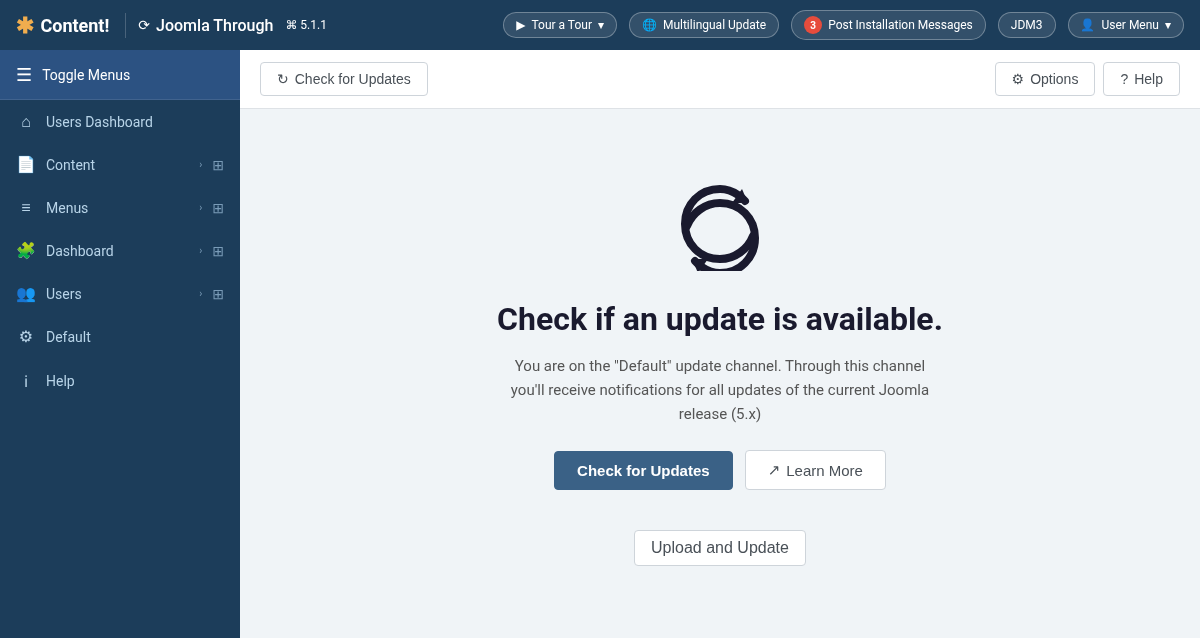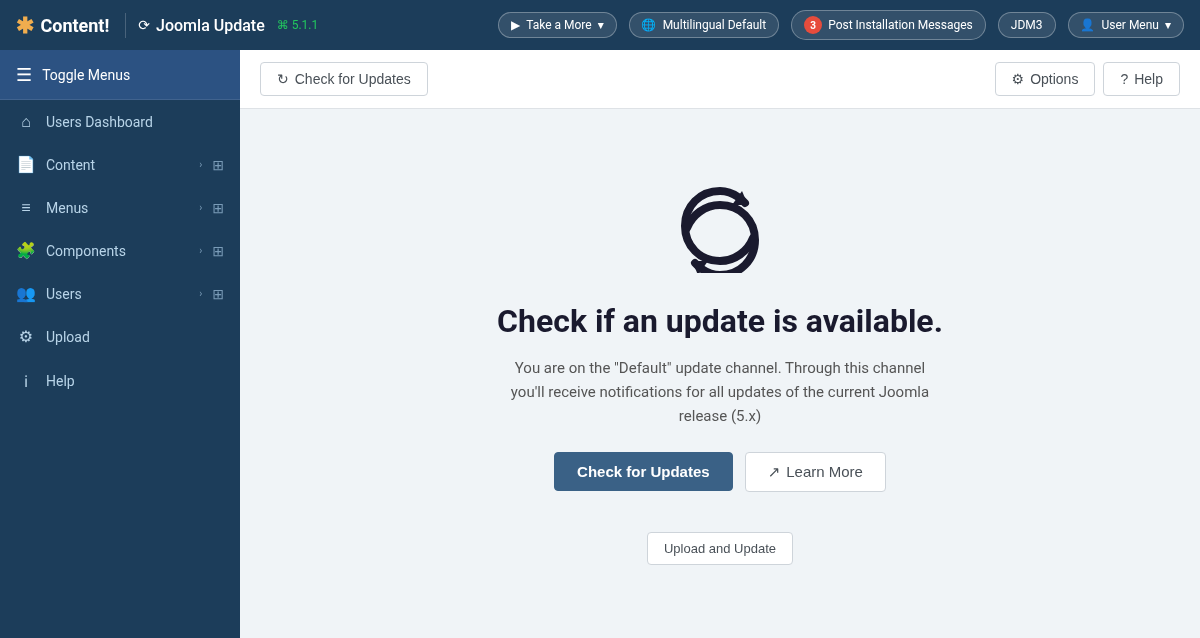--- a/index.html
+++ b/index.html
@@ -16,21 +16,21 @@
     }
     .joomla-logo .logo-icon { font-size: 22px; color: #f0ad4e; }
     .header-title { color: #fff; font-size: 16px; font-weight: 500; display: flex; align-items: center; gap: 6px; }
     .header-title .title-icon { font-size: 14px; }
     .header-spacer { flex: 1; }
     .header-badge {
       display: flex; align-items: center; gap: 6px; padding: 5px 12px;
       border-radius: 20px; font-size: 12px; color: #fff; cursor: pointer;
       border: 1px solid rgba(255,255,255,0.3); background: rgba(255,255,255,0.1);
     }
-    .version-badge { color: #22c55e; font-size: 12px; }
+    .version-badge { color: #ffffff; font-size: 12px; }
     .notification-badge { background: #e74c3c; color: #fff; border-radius: 50%; width: 18px; height: 18px; display: inline-flex; align-items: center; justify-content: center; font-size: 10px; font-weight: bold; }
 
     
     .main-layout { display: flex; flex: 1; overflow: hidden; }
 
     
     .sidebar {
       width: 240px; background: #1c3d5a; display: flex; flex-direction: column;
       flex-shrink: 0; overflow-y: auto;
     }
@@ -58,21 +58,21 @@
       border-bottom: 1px solid #dee2e6; gap: 8px; flex-shrink: 0;
     }
     .btn {
       display: flex; align-items: center; gap: 6px; padding: 8px 16px;
       border-radius: 4px; font-size: 14px; cursor: pointer; border: 1px solid;
       font-weight: 500;
     }
     .btn-secondary { background: #fff; color: #495057; border-color: #ced4da; }
     .btn-cta { background: #3a6186; color: #fff; border-color: #3a6186; padding: 10px 22px; font-size: 15px; font-weight: 600; }
     .btn-learn { background: #fff; color: #495057; border-color: #ced4da; padding: 10px 22px; font-size: 15px; }
-    .btn-upload { background: #fff; color: #495057; border-color: #ced4da; font-size: 13px; }
+    .btn-upload { background: #fff; color: #495057; border-color: #ced4da; font-size: 16px; }
 
     .toolbar-spacer { flex: 1; }
 
     
     .main-content {
       flex: 1; background: #f0f4f7; display: flex; flex-direction: column;
       align-items: center; justify-content: center; overflow-y: auto; padding: 20px;
     }
 
     .update-card {
@@ -104,36 +104,36 @@
 <body>
 
 <div class="top-header">
   <div class="joomla-logo">
     <span class="logo-icon">✱</span>
     <span>Content!</span>
   </div>
 
   <div class="header-title">
     <span class="title-icon">⟳</span>
-    <span>Joomla Update</span>
+    <span>Joomla Through</span>
   </div>
 
   <span class="version-badge">⌘ 5.1.1</span>
 
   <div class="header-spacer"></div>
 
   <div class="header-badge">
     <span>▶</span>
-    <span>Take a More</span>
+    <span>Tour a Tour</span>
     <span>▾</span>
   </div>
 
   <div class="header-badge">
     <span>🌐</span>
-    <span>Multilingual Default</span>
+    <span>Multilingual Update</span>
   </div>
 
   <div class="header-badge">
     <span class="notification-badge">3</span>
     <span>Post Installation Messages</span>
   </div>
 
   <div class="header-badge">
     <span>JDM3</span>
   </div>
@@ -167,35 +167,35 @@
 
     <div class="sidebar-item">
       <span class="item-icon">≡</span>
       <span class="item-label">Menus</span>
       <span class="item-arrow">›</span>
       <span class="item-grid">⊞</span>
     </div>
 
     <div class="sidebar-item">
       <span class="item-icon">🧩</span>
-      <span class="item-label">Components</span>
+      <span class="item-label">Dashboard</span>
       <span class="item-arrow">›</span>
       <span class="item-grid">⊞</span>
     </div>
 
     <div class="sidebar-item">
       <span class="item-icon">👥</span>
       <span class="item-label">Users</span>
       <span class="item-arrow">›</span>
       <span class="item-grid">⊞</span>
     </div>
 
     <div class="sidebar-item">
       <span class="item-icon">⚙</span>
-      <span class="item-label">Upload</span>
+      <span class="item-label">Default</span>
     </div>
 
     <div class="sidebar-item">
       <span class="item-icon">ℹ</span>
       <span class="item-label">Help</span>
     </div>
   </div>
 
   <div class="content-area">
 

